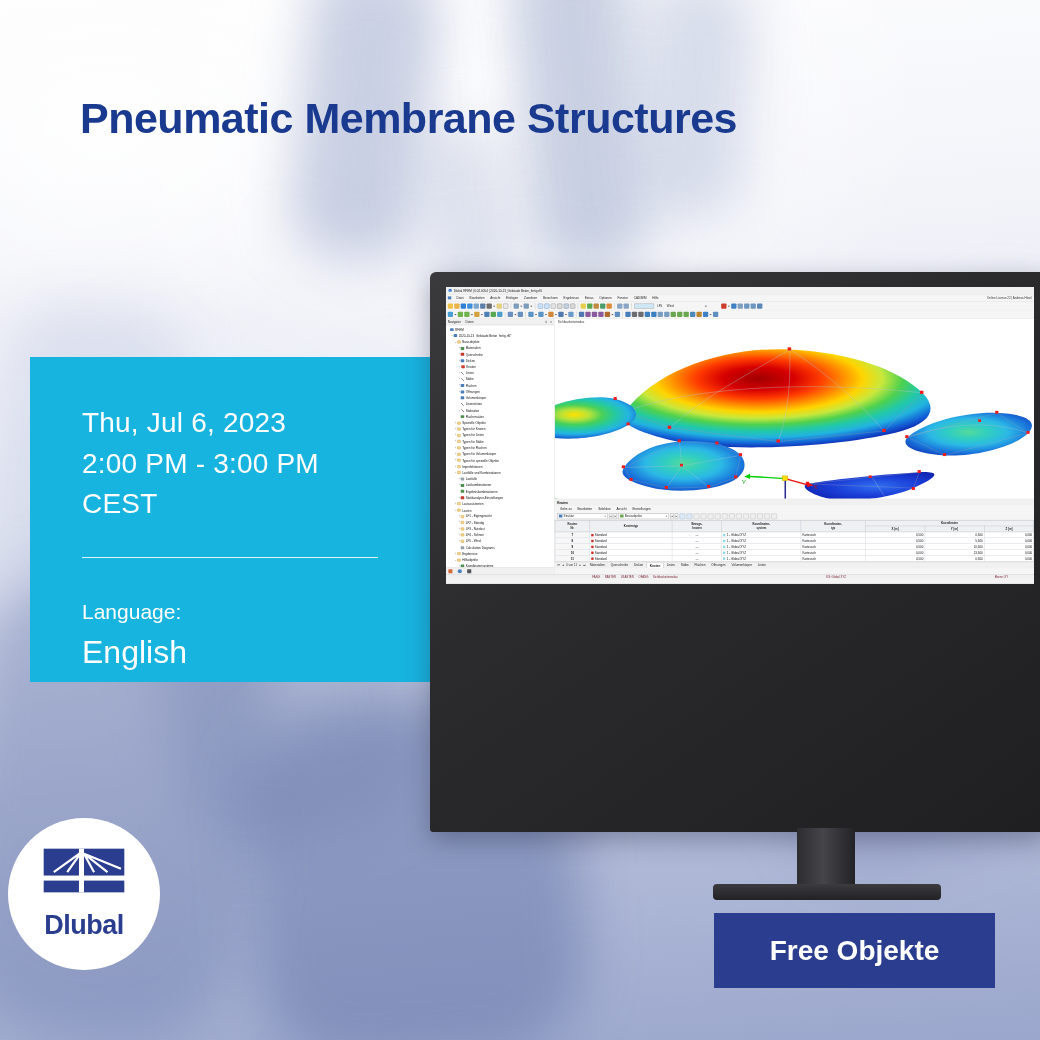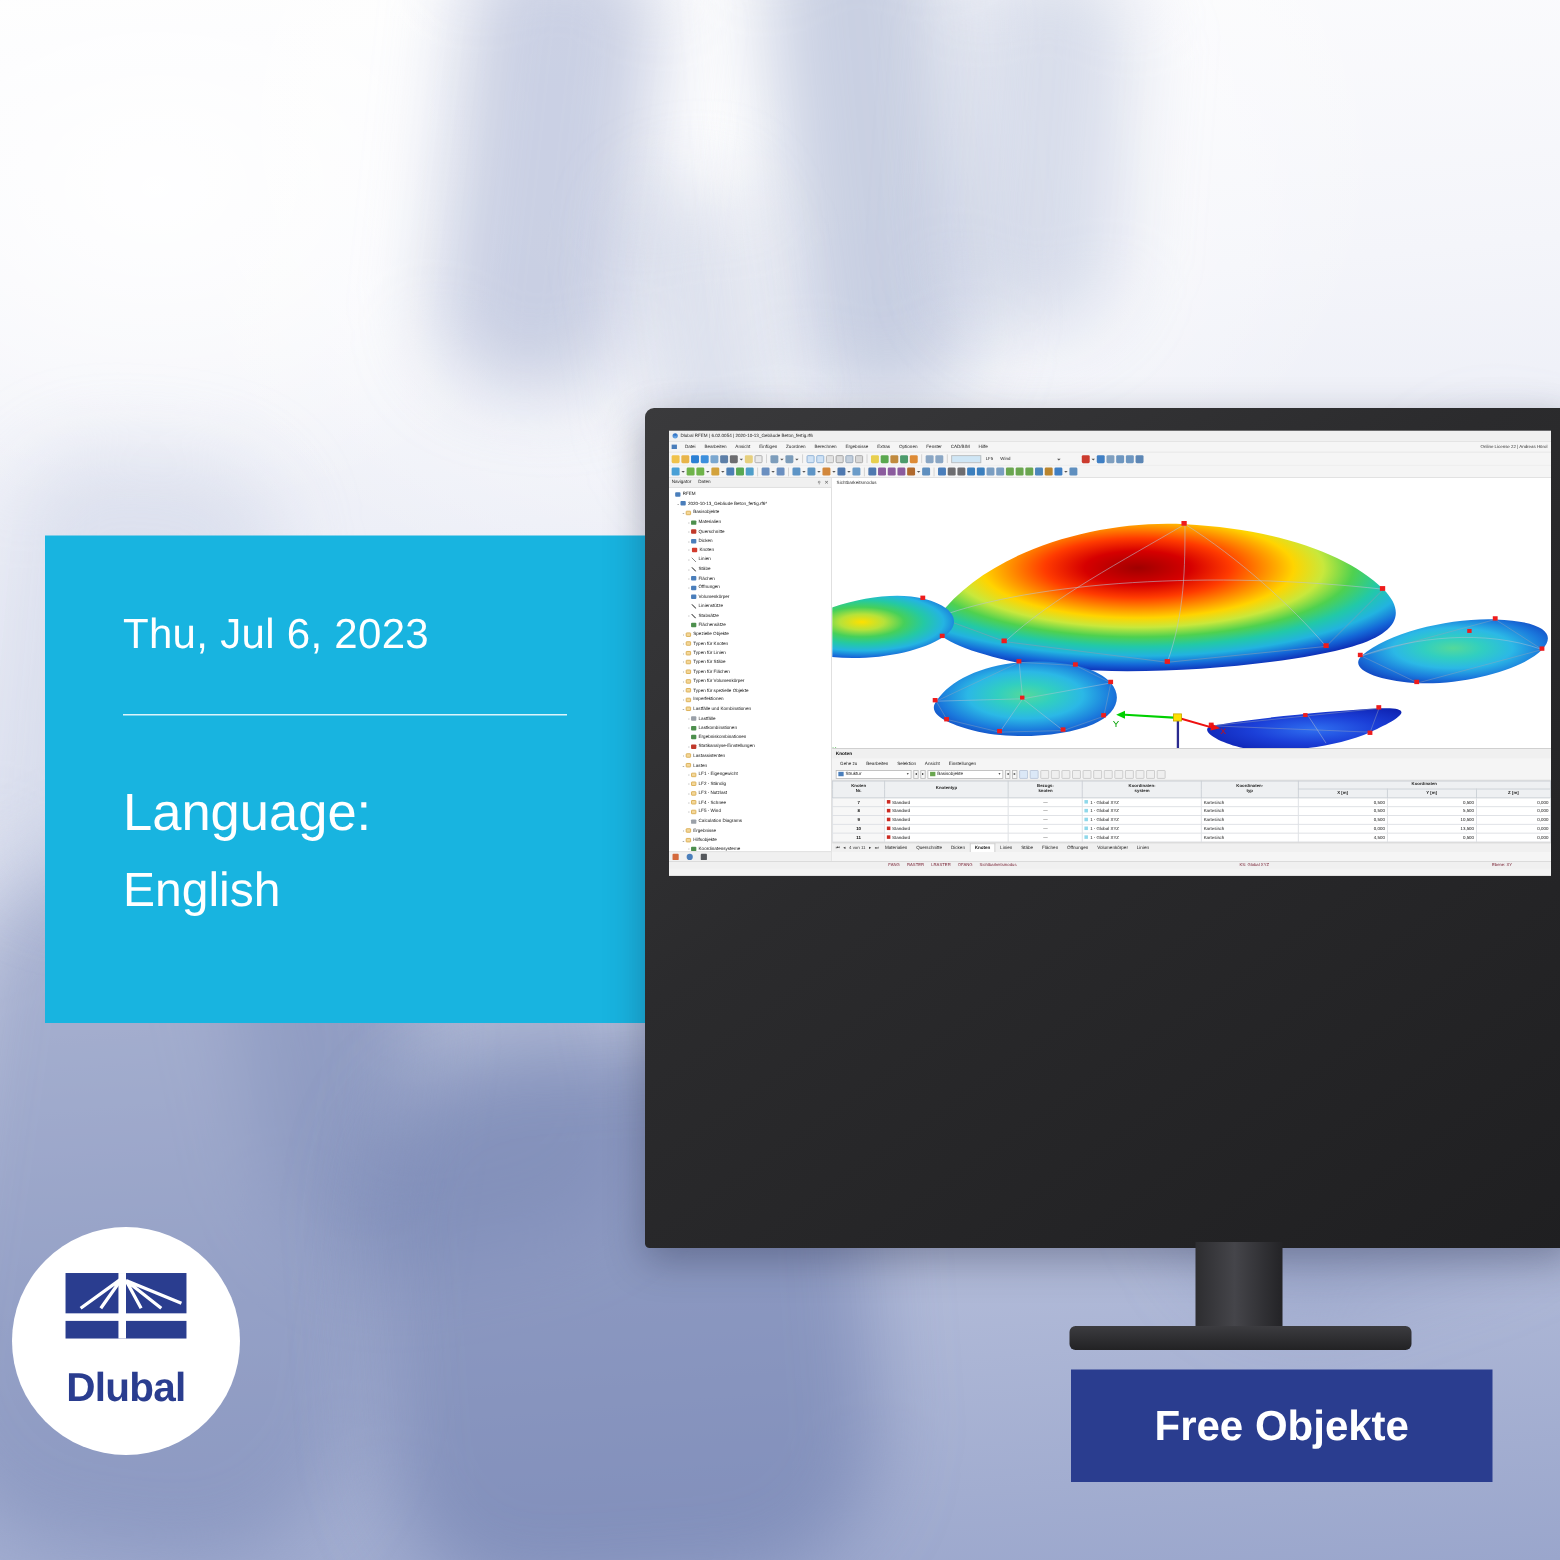--- a/index.html
+++ b/index.html
@@ -39,21 +39,21 @@
   }
   #headline .ln { display:block; white-space:nowrap; }
 
   
   #infobox {
     position:absolute; left:30px; top:357px; width:400px; height:325px;
     background:#18b4e0; color:#fff; padding:46px 52px 0 52px;
   }
   #infobox .date { font-size:28px; font-weight:normal; line-height:1.45; letter-spacing:.2px;}
   #infobox .rule { height:1px; background:rgba(255,255,255,.85); margin:32px 0 38px 0; width:296px; }
-  #infobox .lang-label { font-size:35px; line-height:1.55; }
+  #infobox .lang-label { font-size:21px; line-height:1.55; }
   #infobox .lang-val   { font-size:32px; line-height:1.55; }
 
   
   #monitor { position:absolute; left:430px; top:272px; width:620px; height:560px; }
   #bezel {
     position:absolute; inset:0;
     background:linear-gradient(145deg,#3a3a3c 0%,#2b2b2d 40%,#1f1f21 100%);
     border-radius:6px 6px 3px 3px;
     box-shadow:0 8px 26px rgba(25,32,60,.35);
   }
@@ -193,24 +193,26 @@
   <div class="blob b4"></div>
   <div class="blob b5"></div>
   <div class="blob b6"></div>
   <div class="blob b7"></div>
   <div class="blob b8"></div>
   <div class="blob b9"></div>
   <div class="blob b10"></div>
 </div>
 
 <div id="headline">
+  <span class="ln">Pneumatic Membrane Structures</span>
 </div>
 
 <div id="infobox">
   <div class="date">Thu, Jul 6, 2023</div>
+  <div class="date">2:00 PM - 3:00 PM CEST</div>
   <div class="rule"></div>
   <div class="lang-label">Language:</div>
   <div class="lang-val">English</div>
 </div>
 
 <div id="monitor">
   <div id="bezel"></div>
   <div id="stand-neck"></div>
   <div id="stand-base"></div>
 

